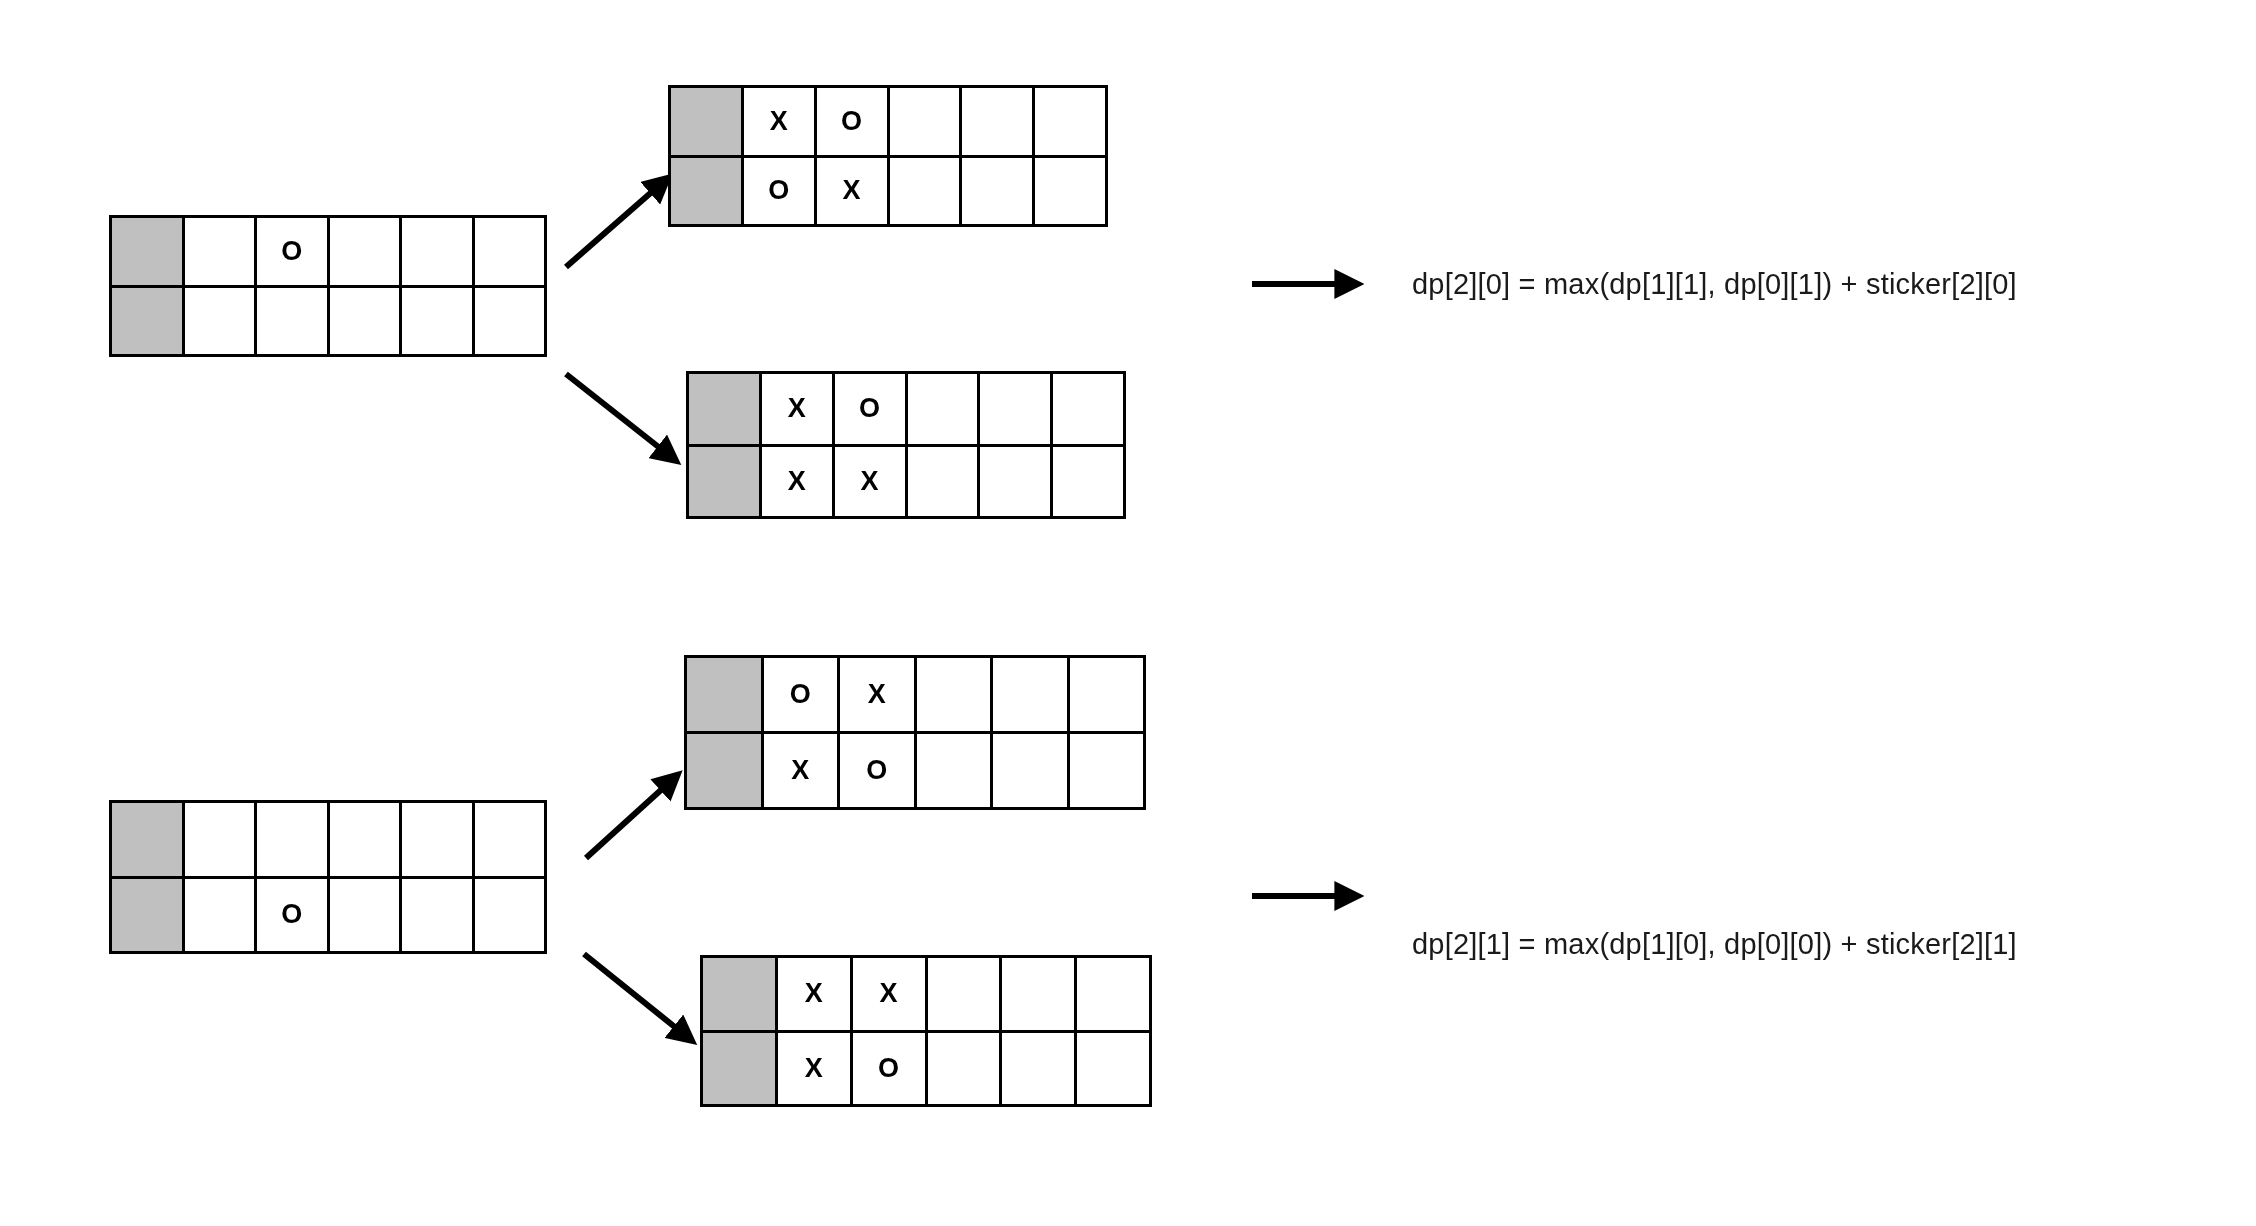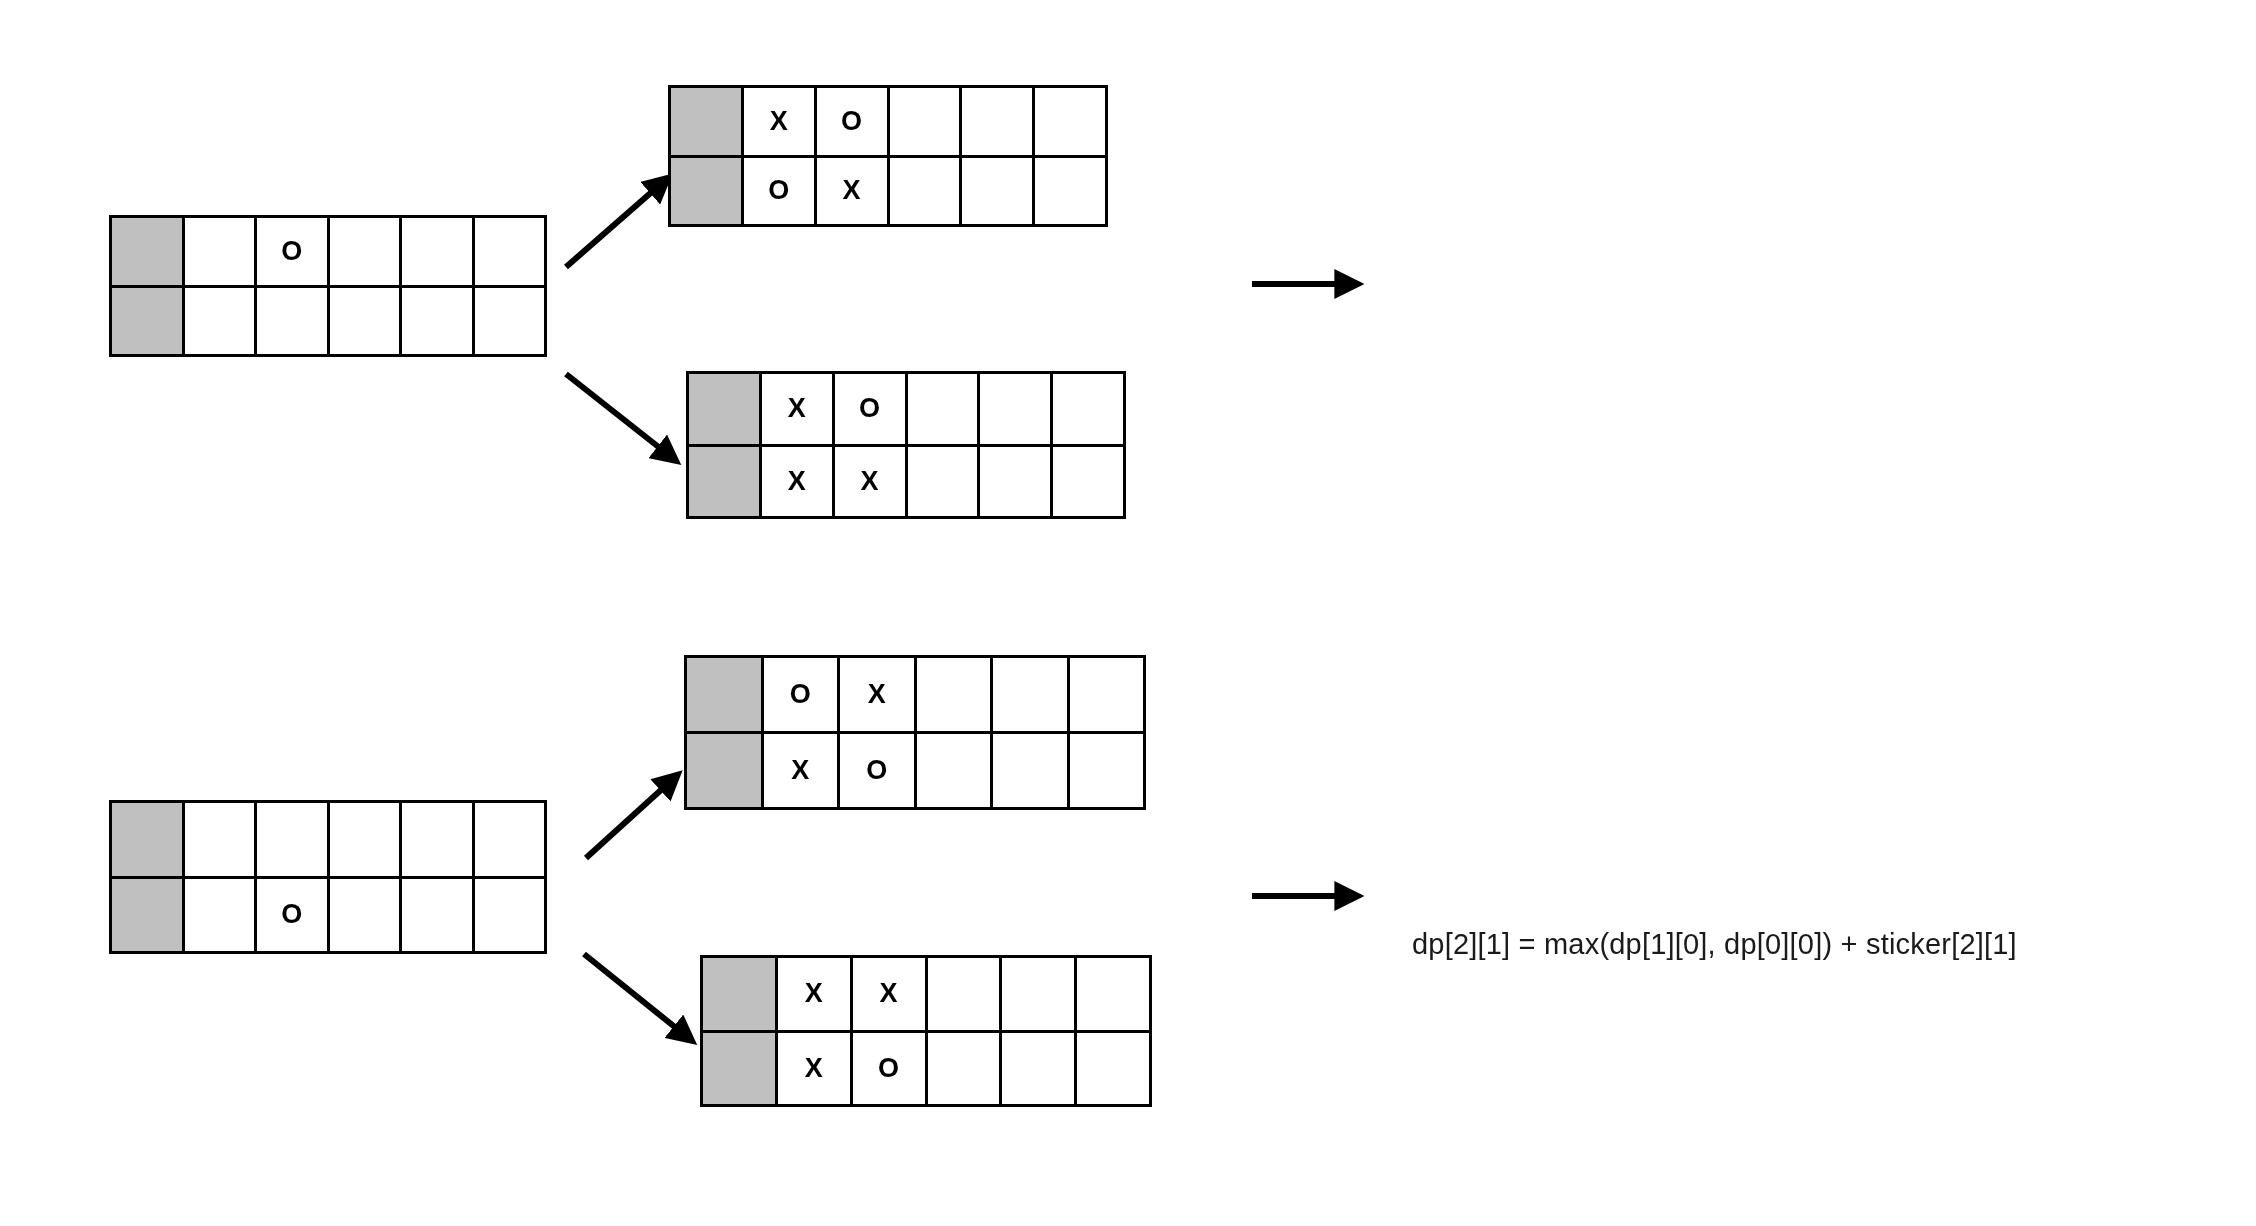--- a/index.html
+++ b/index.html
@@ -126,20 +126,21 @@
 
   <svg class="arrow-svg" style="left:1252px; top:272px; width:120px; height:24px;" viewBox="0 0 120 24">
     <defs>
       <marker id="ah3" markerWidth="5" markerHeight="5" refX="2.6" refY="2.5" orient="auto" markerUnits="strokeWidth">
         <path d="M0,0 L5,2.5 L0,5 z" fill="#000000"></path>
       </marker>
     </defs>
     <line x1="0" y1="12" x2="98" y2="12" stroke="#000000" stroke-width="6" marker-end="url(#ah3)"></line>
   </svg>
 
+  <div class="formula" style="left:1412px; top:268px;">dp[2][0] = max(dp[1][1], dp[0][1]) + sticker[2][0]</div>
 
   <div class="grid" id="grid-bottom-source" style="left:109px; top:800px; width:438px; height:154px;">
       <div class="cell gray"></div>
       <div class="cell"></div>
       <div class="cell"></div>
       <div class="cell"></div>
       <div class="cell"></div>
       <div class="cell"></div>
       <div class="cell gray"></div>
       <div class="cell"></div>

